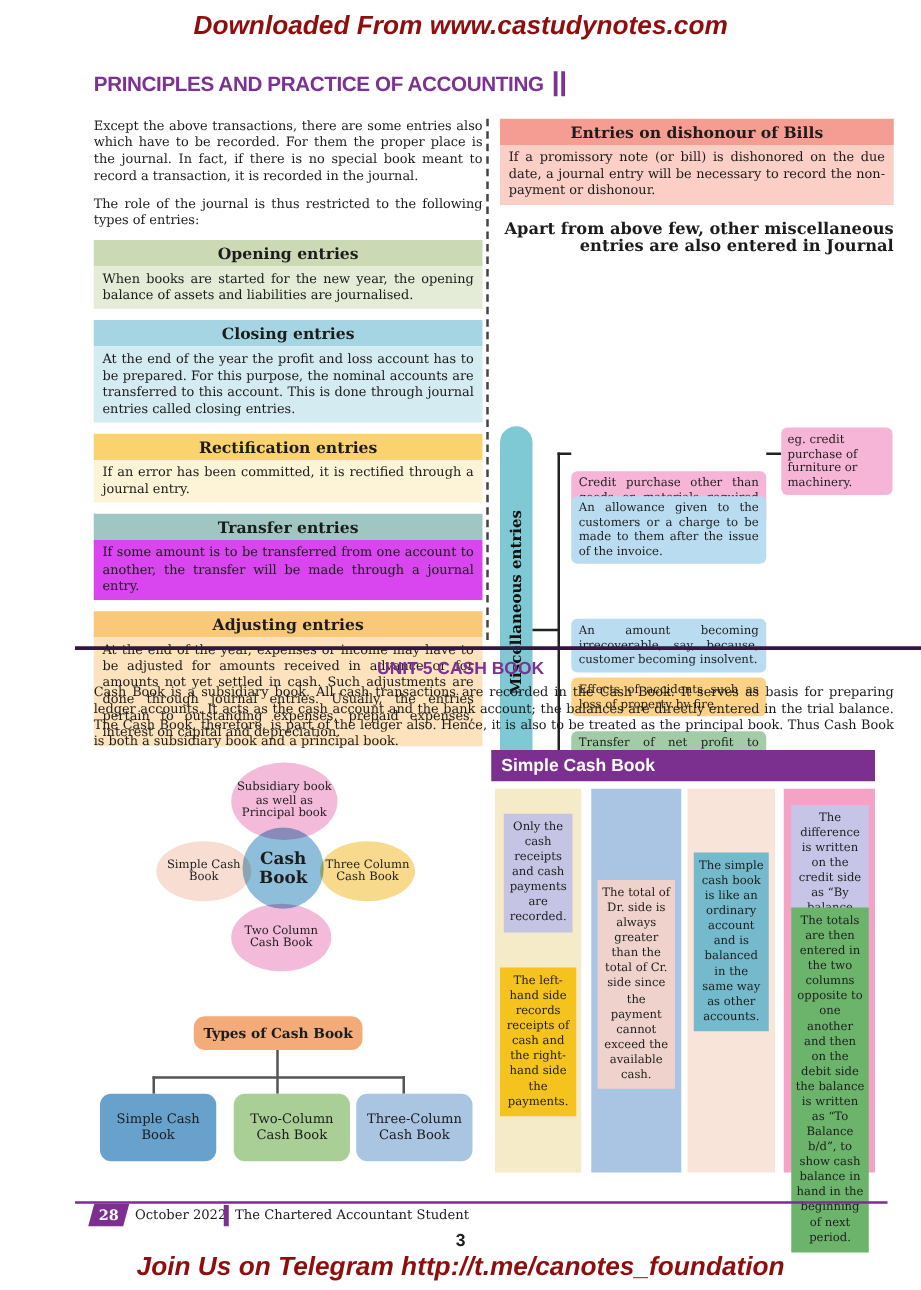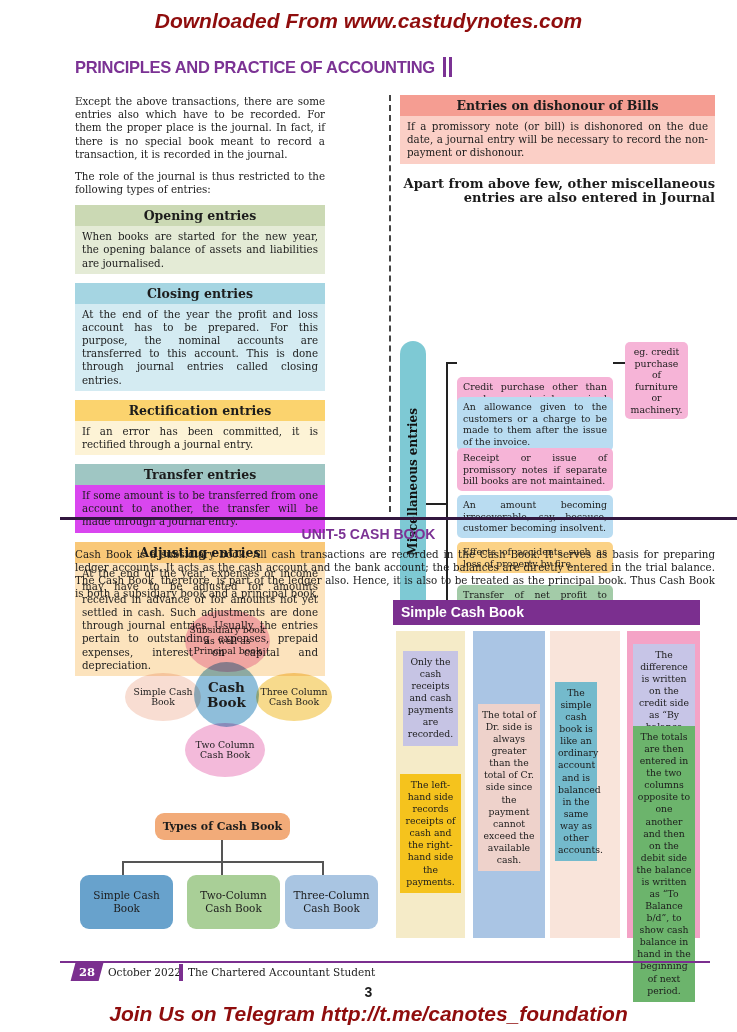--- a/index.html
+++ b/index.html
@@ -16,21 +16,21 @@
   .banner.top { top:9px; left:0; font-size:21px; }
   .banner.bottom { top:1002px; left:0; font-size:21px; }
 
   
   .main-title { top:57px; left:75px; color:#7b3294; font-family:"Liberation Sans", sans-serif;
                 font-weight:bold; font-size:16.5px; letter-spacing:-0.3px; }
   .dbar { display:inline-block; width:9px; height:20px; margin-left:8px; vertical-align:-4px;
           border-left:3px solid #7b3294; border-right:3px solid #7b3294; }
 
   
-  .col-left  { top:95px; left:75px;  width:250px; }
+  .col-left  { top:95px; left:75px;  width:311px; }
   .col-right { top:95px; left:400px; width:315px; }
   .col-sep   { top:95px; left:389px; height:417px; border-left:2px dashed #444; }
 
   p.body-text { font-size:10.3px; line-height:1.28; text-align:justify; }
   .col-left p + p { margin-top:9px; }
 
   .card { margin-top:9px; }
   .card .card-h { text-align:center; font-weight:bold; font-size:12.5px; padding:3px 0; }
   .card .card-b { font-size:10.3px; line-height:1.28; text-align:justify; padding:4px 7px; }
 
@@ -45,22 +45,22 @@
 
   
   .misc-wrap { position:relative; height:300px; margin-top:5px; }
   .misc-label-box { position:absolute; left:0; top:130px; width:26px; height:281px; background:#7ec9d4;
                     border-radius:13px; display:flex; align-items:center; justify-content:center; }
   .misc-label-box span { writing-mode:vertical-rl; transform:rotate(180deg); font-weight:bold; font-size:12px; color:#111; }
   .line { position:absolute; background:#222; }
   .misc-box { position:absolute; left:57px; width:156px; border-radius:5px; padding:4px 6px;
               font-size:9.4px; line-height:1.22; text-align:justify; }
   .mb-pink{background:#f6b4d7;} .mb-blue{background:#b9dcf1;} .mb-yellow{background:#fbd286;} .mb-green{background:#a3cba8;}
-  .misc-eg { position:absolute; left:225px; top:131px; width:63px; border-radius:5px; padding:4px 5px;
-             background:#f6b4d7; font-size:9.4px; line-height:1.22; text-align:center; }
+  .misc-eg { position:absolute; left:225px; top:131px; width:89px; border-radius:5px; padding:4px 5px;
+             background:#f6b4d7; font-size:9.4px; line-height:1.22; text-align:left; }
 
   
   .divider { top:517px; left:60px; width:677px; height:3px; background:#32173f; }
   .unit-title { top:526px; left:0; width:737px; text-align:center; color:#7b3294;
                 font-family:"Liberation Sans", sans-serif; font-weight:bold; font-size:14px; }
   .unit-intro { top:548px; left:75px; width:640px; font-size:10.3px; line-height:1.27; text-align:justify; }
 
   
   .bubbles { top:605px; left:90px; width:300px; height:185px; }
   .bub { position:absolute; border-radius:50%; display:flex; align-items:center; justify-content:center;
@@ -92,21 +92,21 @@
              line-height:25px; padding-left:8px; }
   .strip { position:absolute; top:31px; height:307px; }
   .st1 { left:3px;   width:69px; background:#f5ebc8; }
   .st2 { left:80px;  width:72px; background:#aac5e4; }
   .st3 { left:157px; width:70px; background:#f9e4da; }
   .st4 { left:234px; width:73px; background:#f4a3c6; }
   .pbox { position:absolute; text-align:center; font-size:9.3px; line-height:1.3; padding:5px 3px; }
   .pb-lav1  { left:10px;  top:51px;  width:55px; background:#c6c4e4; }
   .pb-gold  { left:7px;   top:174px; width:61px; background:#f5c31d; }
   .pb-pink  { left:85px;  top:104px; width:62px; background:#eed2cb; }
-  .pb-teal  { left:162px; top:82px;  width:42px; background:#74bacc; }
+  .pb-teal  { left:162px; top:82px;  width:60px; background:#74bacc; }
   .pb-lav4  { left:240px; top:44px;  width:62px; background:#c7c5e7; }
   .pb-green { left:240px; top:126px; width:62px; background:#6cb46c; }
 
   
   .foot-rule { top:961px; left:60px; width:650px; height:2px; background:#7b2f8f; }
   .foot-issue { top:963px; left:73px; width:28px; height:18px; background:#7b2f8f; transform:skewX(-15deg);
                 color:#fff; text-align:center; font-size:11.5px; font-weight:bold; line-height:18px; }
   .foot-issue span { display:inline-block; transform:skewX(15deg); }
   .foot-date { top:966px; left:108px; font-size:10.5px; }
   .foot-vbar { top:964px; left:179px; width:4px; height:17px; background:#7b2f8f; }
@@ -165,21 +165,20 @@
     </div>
 
     <div class="line" style="left:46px; top:151px; width:2px; height:242px;"></div>
     <div class="line" style="left:46px; top:151px; width:11px; height:2px;"></div>
     <div class="line" style="left:46px; top:391px; width:11px; height:2px;"></div>
     <div class="line" style="left:26px; top:292px; width:21px; height:2px;"></div>
     <div class="line" style="left:213px; top:151px; width:12px; height:2px;"></div>
 
     <div class="misc-box mb-pink" style="top:131px;margin-top:35px;">Credit purchase other than goods or materials required for production of goods.</div>
     <div class="misc-box mb-blue" style="top:186px;">An allowance given to the customers or a charge to be made to them after the issue of the invoice.</div>
-    <div class="misc-box mb-pink" style="top:237px;">Receipt or issue of promissory notes if separate bill books are not maintained.</div>
     <div class="misc-box mb-blue" style="top:284px;">An amount becoming irrecoverable, say, because, customer becoming insolvent.</div>
     <div class="misc-box mb-yellow" style="top:331px;">Effects of accidents such as loss of property by fire.</div>
     <div class="misc-box mb-green" style="top:374px;">Transfer of net profit to capital account.</div>
     <div class="misc-eg">eg. credit purchase of furniture or machinery.</div>
   </div>
 </div>
 
 <div class="abs divider"></div>
 <div class="abs unit-title">UNIT-5 CASH BOOK</div>
 <p class="abs unit-intro">Cash Book is a subsidiary book. All cash transactions are recorded in the Cash Book. It serves as basis for preparing ledger accounts. It acts as the cash account and the bank account; the balances are directly entered in the trial balance. The Cash Book, therefore, is part of the ledger also. Hence, it is also to be treated as the principal book. Thus Cash Book is both a subsidiary book and a principal book.</p>

